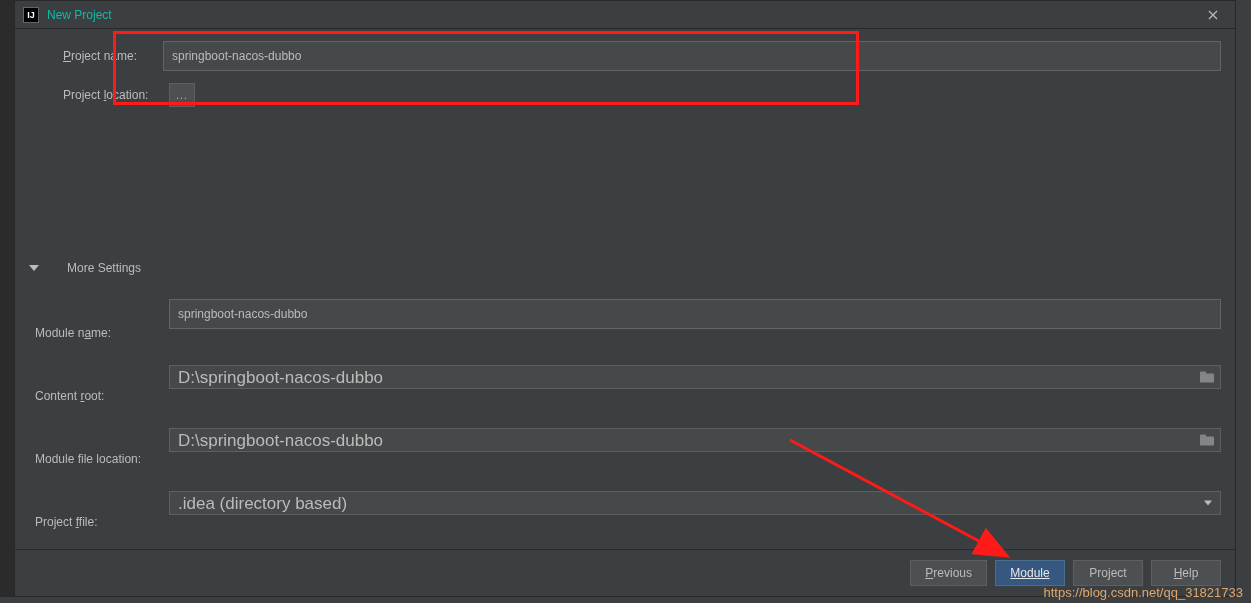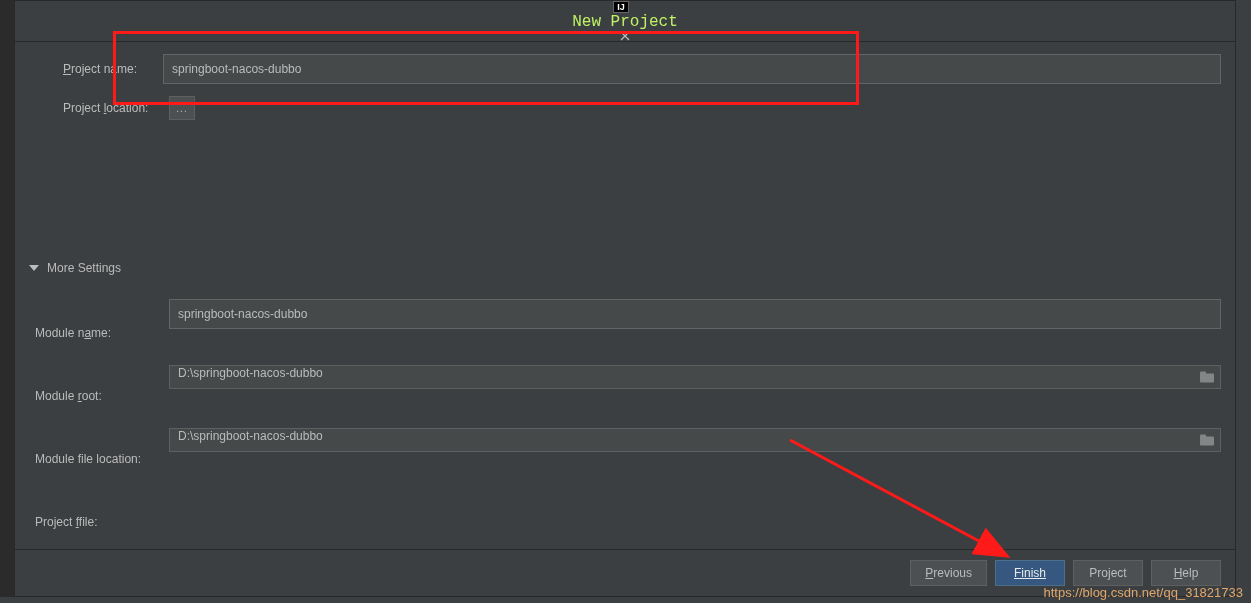--- a/index.html
+++ b/index.html
@@ -18,42 +18,41 @@
       left: 14px;
       top: 0;
       width: 1222px;
       height: 597px;
       background: #3c3f41;
       border: 1px solid #282828;
       display: flex;
       flex-direction: column;
     }
     .titlebar {
-      height: 41px;
+      height: 28px;
       display: flex;
       align-items: center;
       padding: 0 8px;
       background: #3c3f41;
       border-bottom: 1px solid #282828;
-      flex-direction: column;
     }
     .titlebar .app-icon {
       width: 16px;
       height: 16px;
       background: #000;
       color: #fff;
       display: flex;
       align-items: center;
       justify-content: center;
       font-size: 9px;
       font-weight: bold;
       margin-right: 8px;
       border: 1px solid #666;
     }
-    .titlebar .title { flex: 1; color: #bef264; font-size: 16px; font-family: Liberation Mono, monospace; }
+    .titlebar .title { flex: 1; color: #14b8a6; font-size: 12px; }
     .titlebar .close-btn {
       width: 28px;
       height: 26px;
       display: flex;
       align-items: center;
       justify-content: center;
       color: #aaa;
       cursor: pointer;
       font-size: 14px;
     }
@@ -108,20 +107,21 @@
       border: 3px solid #ff1a1a;
       pointer-events: none;
       z-index: 10;
     }
     .spacer { flex: 1; }
     .more-settings-header {
       display: flex;
       align-items: center;
       padding: 4px 14px;
       cursor: pointer;
+      gap: 20px;
     }
     .more-settings-header .triangle {
       width: 0; height: 0;
       border-left: 5px solid transparent;
       border-right: 5px solid transparent;
       border-top: 6px solid #bbbbbb;
       margin-right: 8px;
     }
     .more-settings {
       padding: 8px 14px 10px 20px;
@@ -137,25 +137,25 @@
       font-size: 12px;
       margin-top: 39px;
     }
     .ms-input {
       flex: 1;
       height: 24px;
       background: #45494a;
       border: 1px solid #5e6060;
       color: #bbbbbb;
       padding: 0 8px;
-      font-size: 12px;
+      font-size: 17px;
       font-family: inherit;
       outline: none;
       display: flex;
-      align-items: flex-start;
+      align-items: flex-end;
       position: relative;
     }
     .folder-icon {
       position: absolute;
       right: 6px;
       top: 50%;
       transform: translateY(-50%);
       width: 14px;
       height: 11px;
       opacity: 0.7;
@@ -288,48 +288,52 @@
 
   <div class="more-settings">
     <div class="ms-row">
       <div class="ms-label">
         <span>Module n</span><span class="underline">a</span><span>me:</span>
       </div>
       <input class="text-input" type="text" value="springboot-nacos-dubbo" style="">
     </div>
     <div class="ms-row">
       <div class="ms-label">
-        <span>Module </span><span class="underline">r</span><span>oot:</span>
+        <span>Content </span><span class="underline">r</span><span>oot:</span>
       </div>
       <div class="ms-input">
         <span>D:\springboot-nacos-dubbo</span>
         <div class="folder-icon"></div>
       </div>
     </div>
     <div class="ms-row">
       <div class="ms-label">Module file location:</div>
       <div class="ms-input">
         <span>D:\springboot-nacos-dubbo</span>
         <div class="folder-icon"></div>
       </div>
     </div>
     <div class="ms-row">
       <div class="ms-label">
         <span>Project </span><span class="underline">f</span><span>file:</span>
+      </div>
+      <div class="ms-input">
+        <span>.idea (directory based)</span>
+        <div class="dropdown-arrow"></div>
       </div>
     </div>
   </div>
 
   <div class="button-bar">
     <button class="btn">
       <span class="underline">P</span>
         <span>revious</span>
     </button>
     <button class="btn primary">
-      <span class="underline">Finish</span>
+      <span class="underline">Module</span>
     </button>
     <button class="btn">Project</button>
     <button class="btn">
       <span class="underline">H</span>
         <span>elp</span>
     </button>
   </div>
 </div>
 
 <div class="highlight-box"></div>

